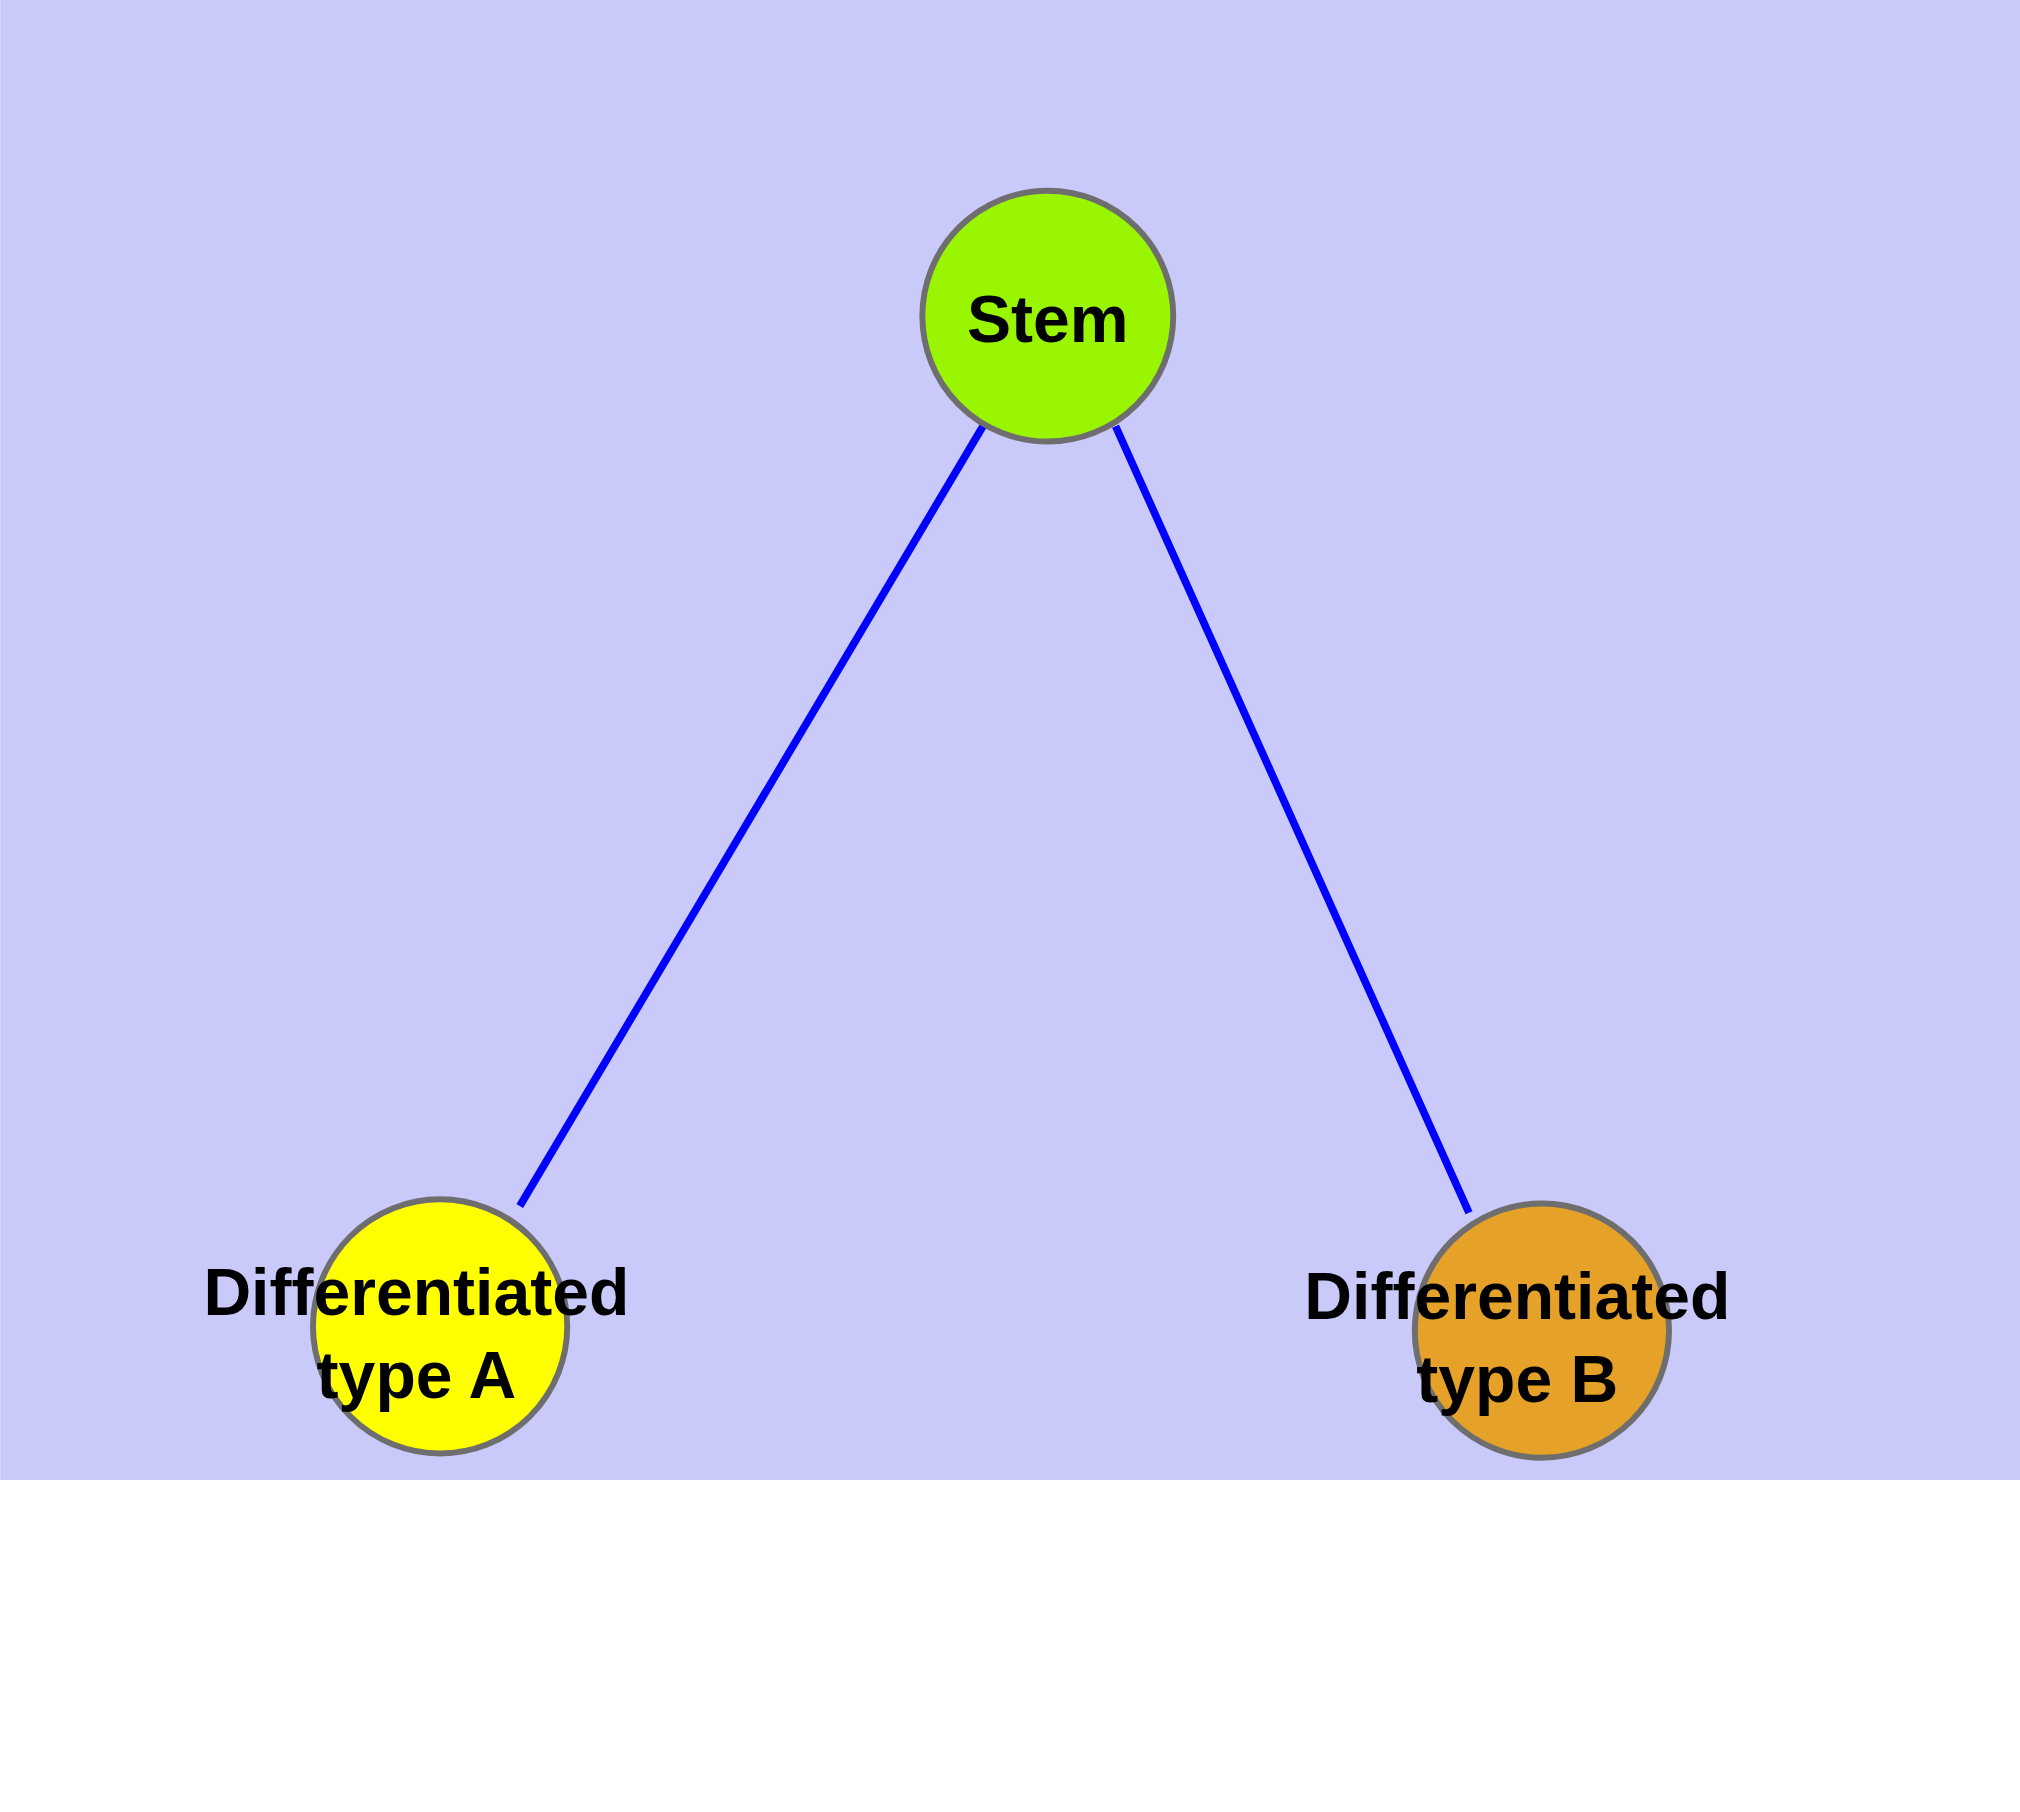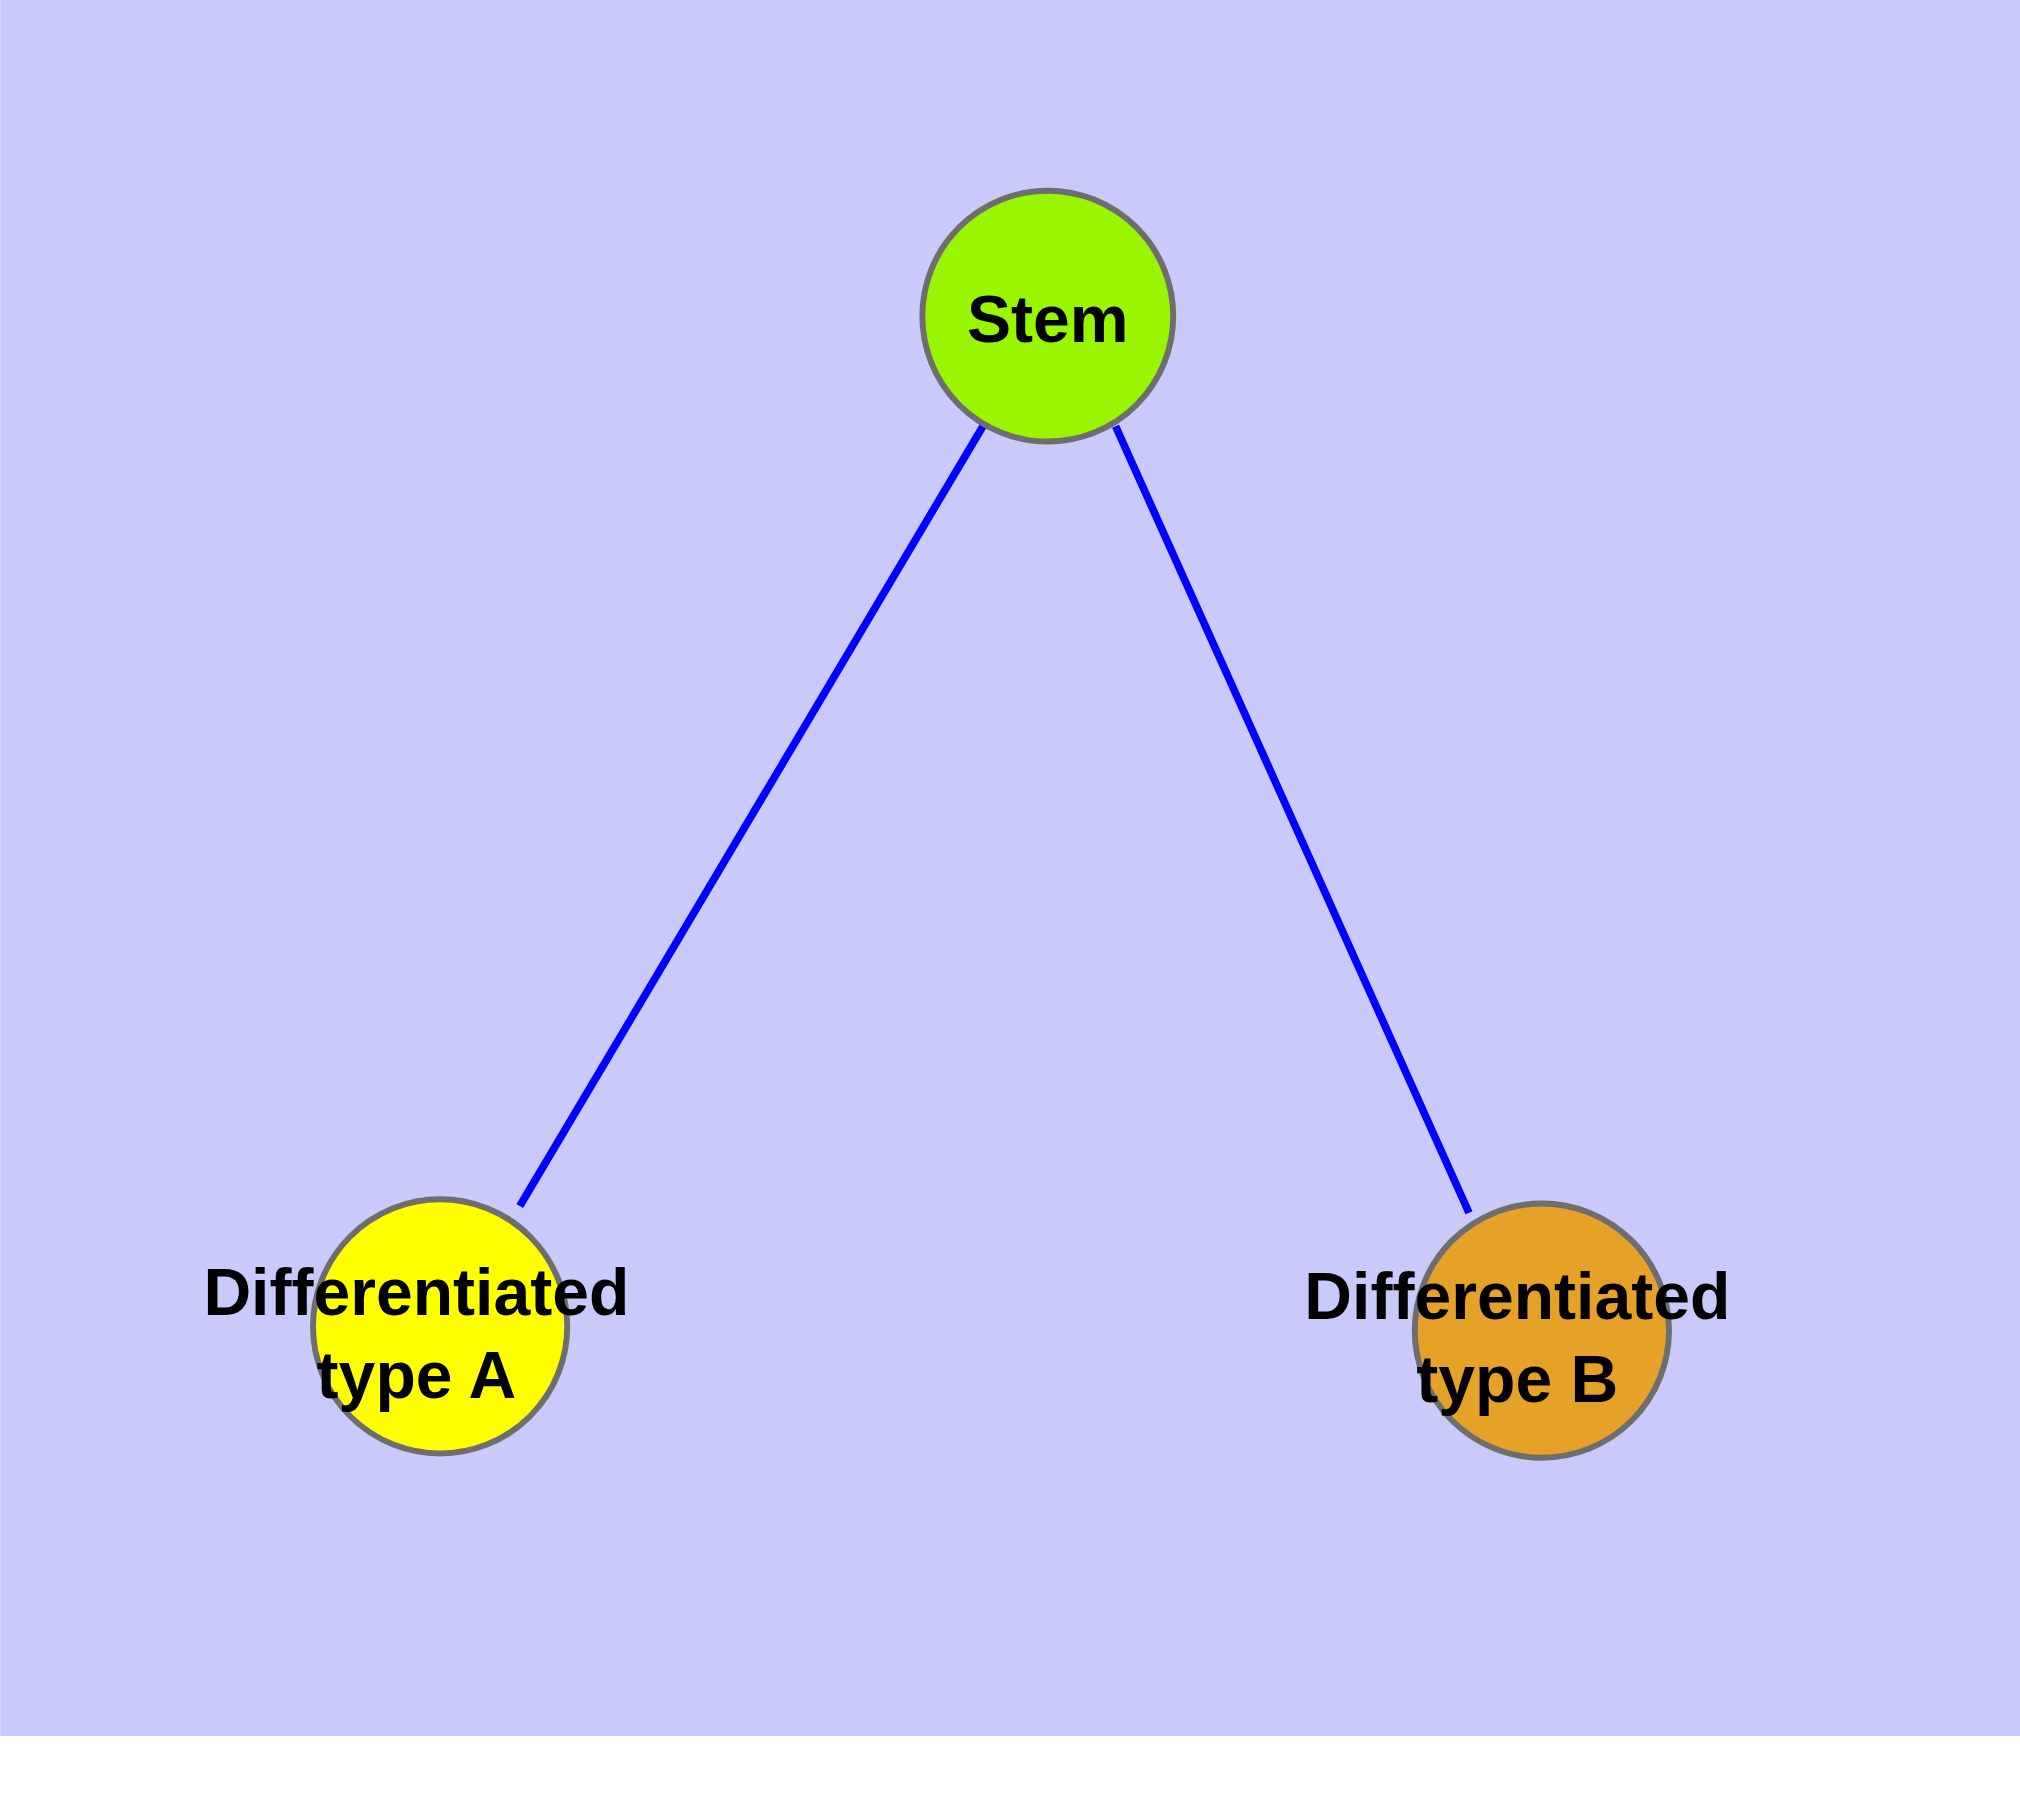--- a/index.html
+++ b/index.html
@@ -3,21 +3,21 @@
 <meta charset="utf-8">
 <style>
   html, body {
     margin: 0;
     padding: 0;
     background: #ffffff;
   }
   #canvas {
     position: relative;
     width: 2021px;
-    height: 1736px;
+    height: 1480px;
     overflow: hidden;
     font-family: "Liberation Sans", sans-serif;
   }
   #graph-svg {
     position: absolute;
     left: 0;
     top: 0;
     width: 2021px;
     height: 1812px;
     display: block;

